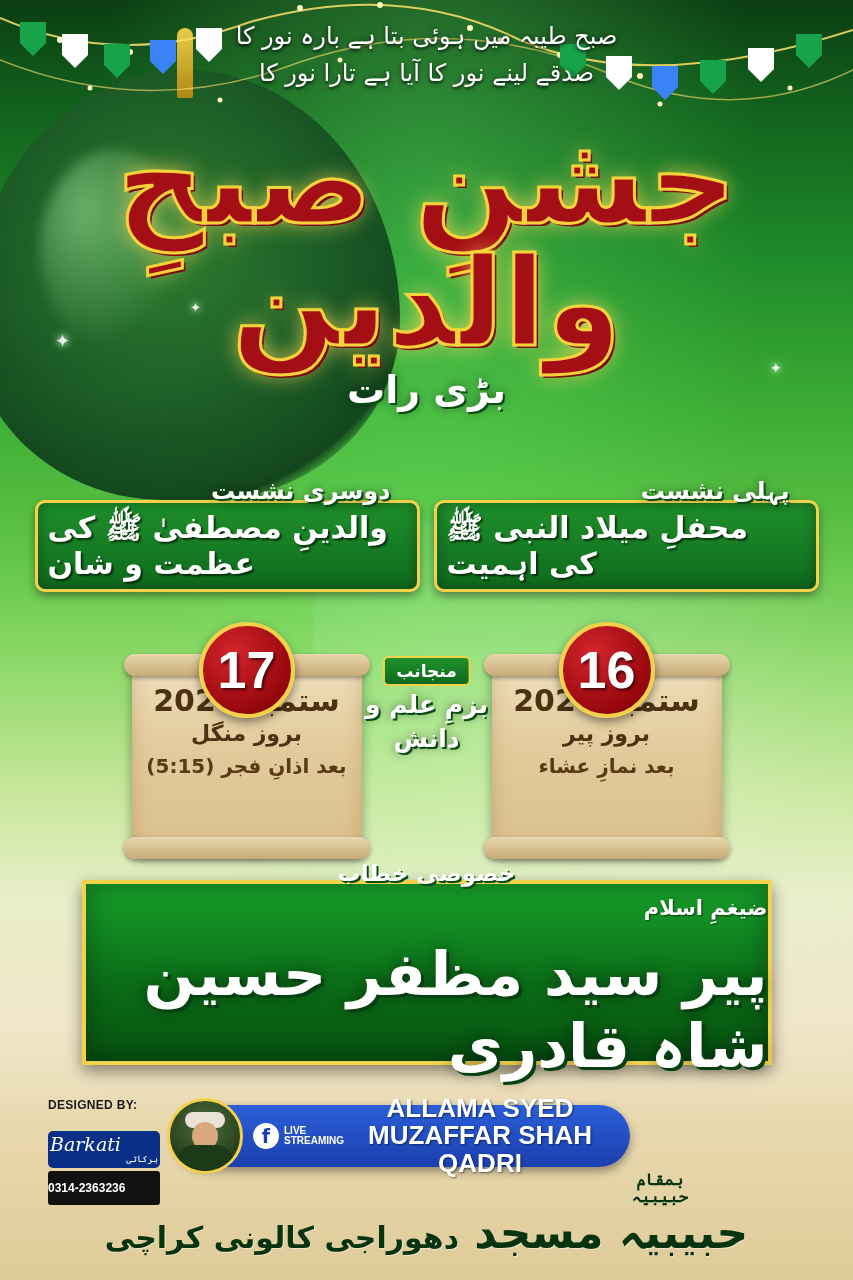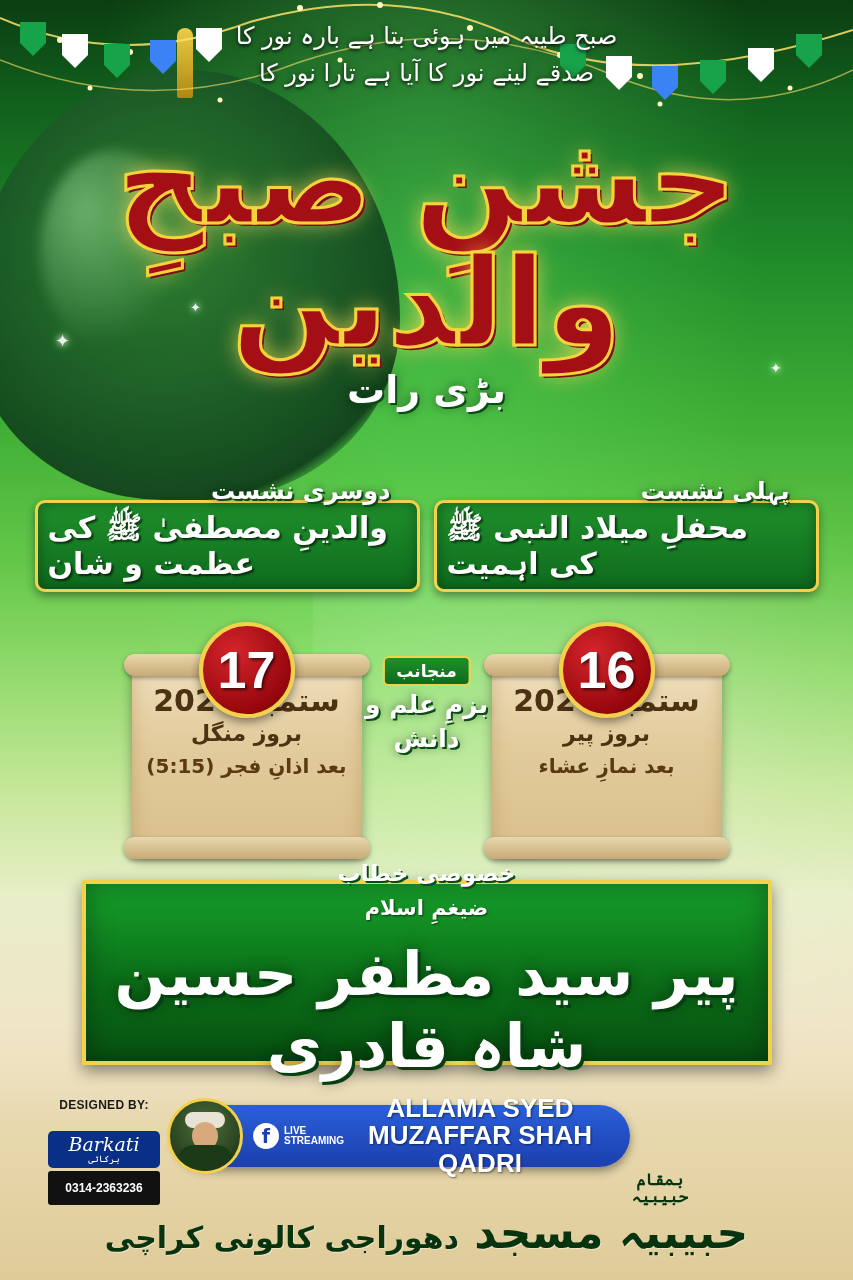--- a/index.html
+++ b/index.html
@@ -180,21 +180,20 @@
     white-space:nowrap;
   }
 
   
   .speaker-panel {
     position:absolute; top:880px; left:50%; transform:translateX(-50%);
     width:690px; height:185px;
     background: linear-gradient(180deg,#17a02a 0%,#0b6e18 55%,#075211 100%);
     border:4px solid #f3d14b; border-radius:2px;
     box-shadow: 0 6px 16px rgba(0,0,0,.45), inset 0 0 28px rgba(0,0,0,.35);
-    text-align:center;
   }
   .speaker-kicker {
     position:absolute; top:-24px; left:50%; transform:translateX(-50%);
     direction:rtl; color:#ffffff; font-size:23px; font-weight:bold;
     font-family:"DejaVu Sans", sans-serif;
     text-shadow: 2px 2px 0 #0a4d14;
     white-space:nowrap;
   }
   .speaker-title {
     direction:rtl; color:#ffffff; font-size:21px; font-weight:bold;
@@ -203,21 +202,21 @@
   }
   .speaker-name {
     direction:rtl; color:#ffffff; font-size:60px; font-weight:bold;
     margin-top:18px; line-height:1.2;
     font-family:"DejaVu Sans", sans-serif;
     text-shadow: 3px 3px 0 #064010, 0 0 16px rgba(0,0,0,.45);
   }
 
   
   .designer {
-    position:absolute; left:48px; top:1098px; width:112px; text-align:center;
+    position:absolute; left:48px; top:1098px; width:112px; 
   }
   .designer-label {
     font-size:12px; font-weight:bold; color:#1a1a1a; letter-spacing:.3px;
   }
   .designer-card {
     margin-top:19px; background:#0a2f86; border-radius:5px; padding:4px 2px;
     color:#fff;
   }
   .designer-brand { font-family:"DejaVu Serif", serif; font-style:italic; font-size:19px; line-height:1; }
   .designer-sub { font-size:9px; direction:rtl; }

